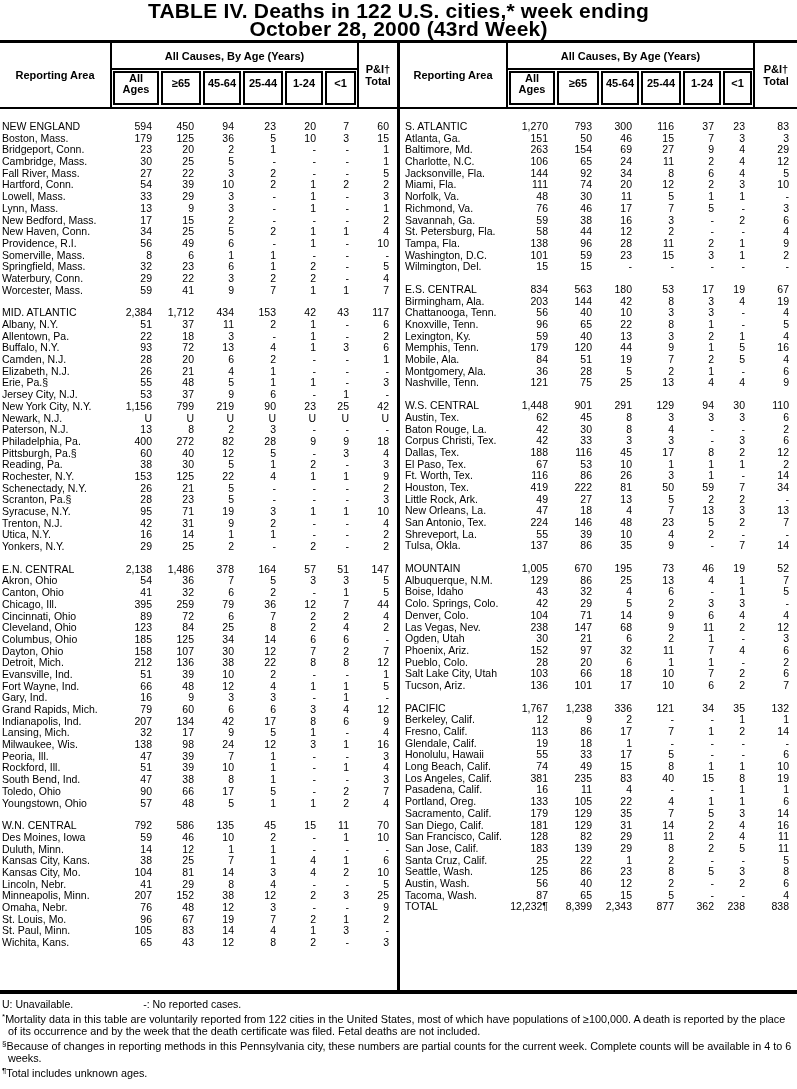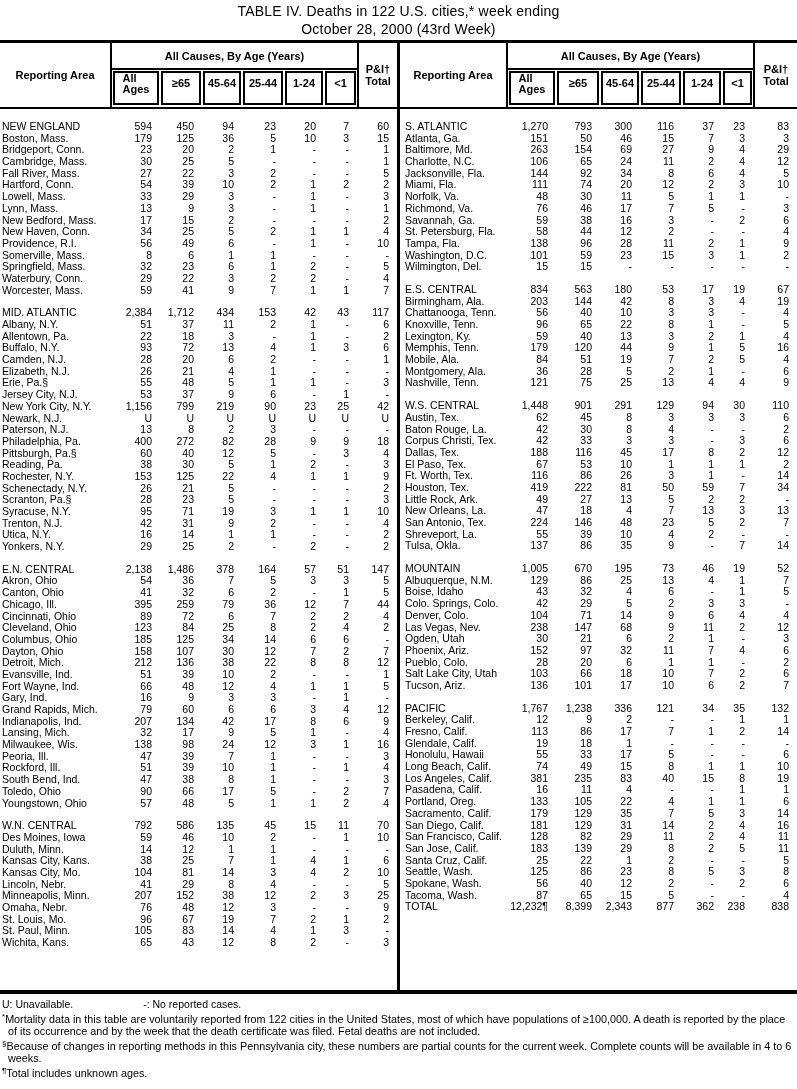--- a/index.html
+++ b/index.html
@@ -1,26 +1,26 @@
 <!DOCTYPE html>
 <html><head>
 <meta charset="utf-8">
 <style>
   html,body{margin:0;padding:0;background:#fff;color:#000;}
   body{width:797px;height:1089px;overflow:hidden;font-family:"Liberation Sans",sans-serif;position:relative;}
-  .title{ text-align:center; font-weight:normal; font-size:14px; line-height:18px; padding-top:2px; letter-spacing:.2px;}
+  .title{ text-align:center; font-weight:bold; font-size:21px; line-height:18px; padding-top:2px; letter-spacing:.2px;}
   .table-wrap{ margin-top:2px; border-top:3px solid #000; border-bottom:4px solid #000; height:947px; display:flex;}
   .half{ width:397px; display:flex; flex-direction:column;}
   .half.right{ border-left:3px solid #000;}
   .half.left{ --cols:112px 48px 42px 40px 42px 40px 33px 40px;}
   .half.right{ --cols:108px 48px 44px 40px 42px 40px 31px 44px;}
   .hdr{ display:grid; grid-template-columns:var(--cols); grid-template-rows:27px 37px; border-bottom:2px solid #000; font-weight:bold; font-size:11px;}
   .hdr .ra{ grid-row:1/3; grid-column:1; border-right:2px solid #000; display:flex; align-items:center; justify-content:center;}
   .hdr .grp{ grid-row:1; grid-column:2/8; display:flex; align-items:center; justify-content:center; border-bottom:2px solid #000;}
-  .hdr .age{ grid-row:2; border:2px solid #000; margin:1px 1px 2px 1px; display:flex; align-items:center; justify-content:center; text-align:left; white-space:pre-line; line-height:11px; padding-bottom:9px;}
+  .hdr .age{ grid-row:2; border:2px solid #000; margin:1px 1px 2px 1px; display:flex; align-items:center; justify-content:center; text-align:center; white-space:pre-line; line-height:11px; padding-bottom:9px;}
   .hdr .pi{ grid-row:1/3; grid-column:8; border-left:2px solid #000; display:flex; flex-direction:column; align-items:center; justify-content:center; line-height:12px;}
   .tbody{ padding-top:12px;}
   .section{ margin-top:0;}
   .section + .section{ margin-top:11px;}
   .row{ display:grid; grid-template-columns:var(--cols); height:11.7px; font-size:10.5px; line-height:11.7px; white-space:nowrap;}
   .row .lbl{ padding-left:2px; overflow:visible;}
   .half.right .row .lbl{ padding-left:5px;}
   .row .val{ text-align:right; padding-right:8px;}
   .legend{ font-size:10.5px; margin-top:4px; padding-left:2px;}
   .legend .dash-part{ margin-left:70px;}
@@ -1376,21 +1376,21 @@
             <span class="lbl">Seattle, Wash.</span>
             <span class="val">125</span>
             <span class="val">86</span>
             <span class="val">23</span>
             <span class="val">8</span>
             <span class="val">5</span>
             <span class="val">3</span>
             <span class="val">8</span>
           </div>
           <div class="row city">
-            <span class="lbl">Spokane, Wash.</span>
+            <span class="lbl">Austin, Wash.</span>
             <span class="val">56</span>
             <span class="val">40</span>
             <span class="val">12</span>
             <span class="val">2</span>
             <span class="val">-</span>
             <span class="val">2</span>
             <span class="val">6</span>
           </div>
           <div class="row city">
             <span class="lbl">Tacoma, Wash.</span>

